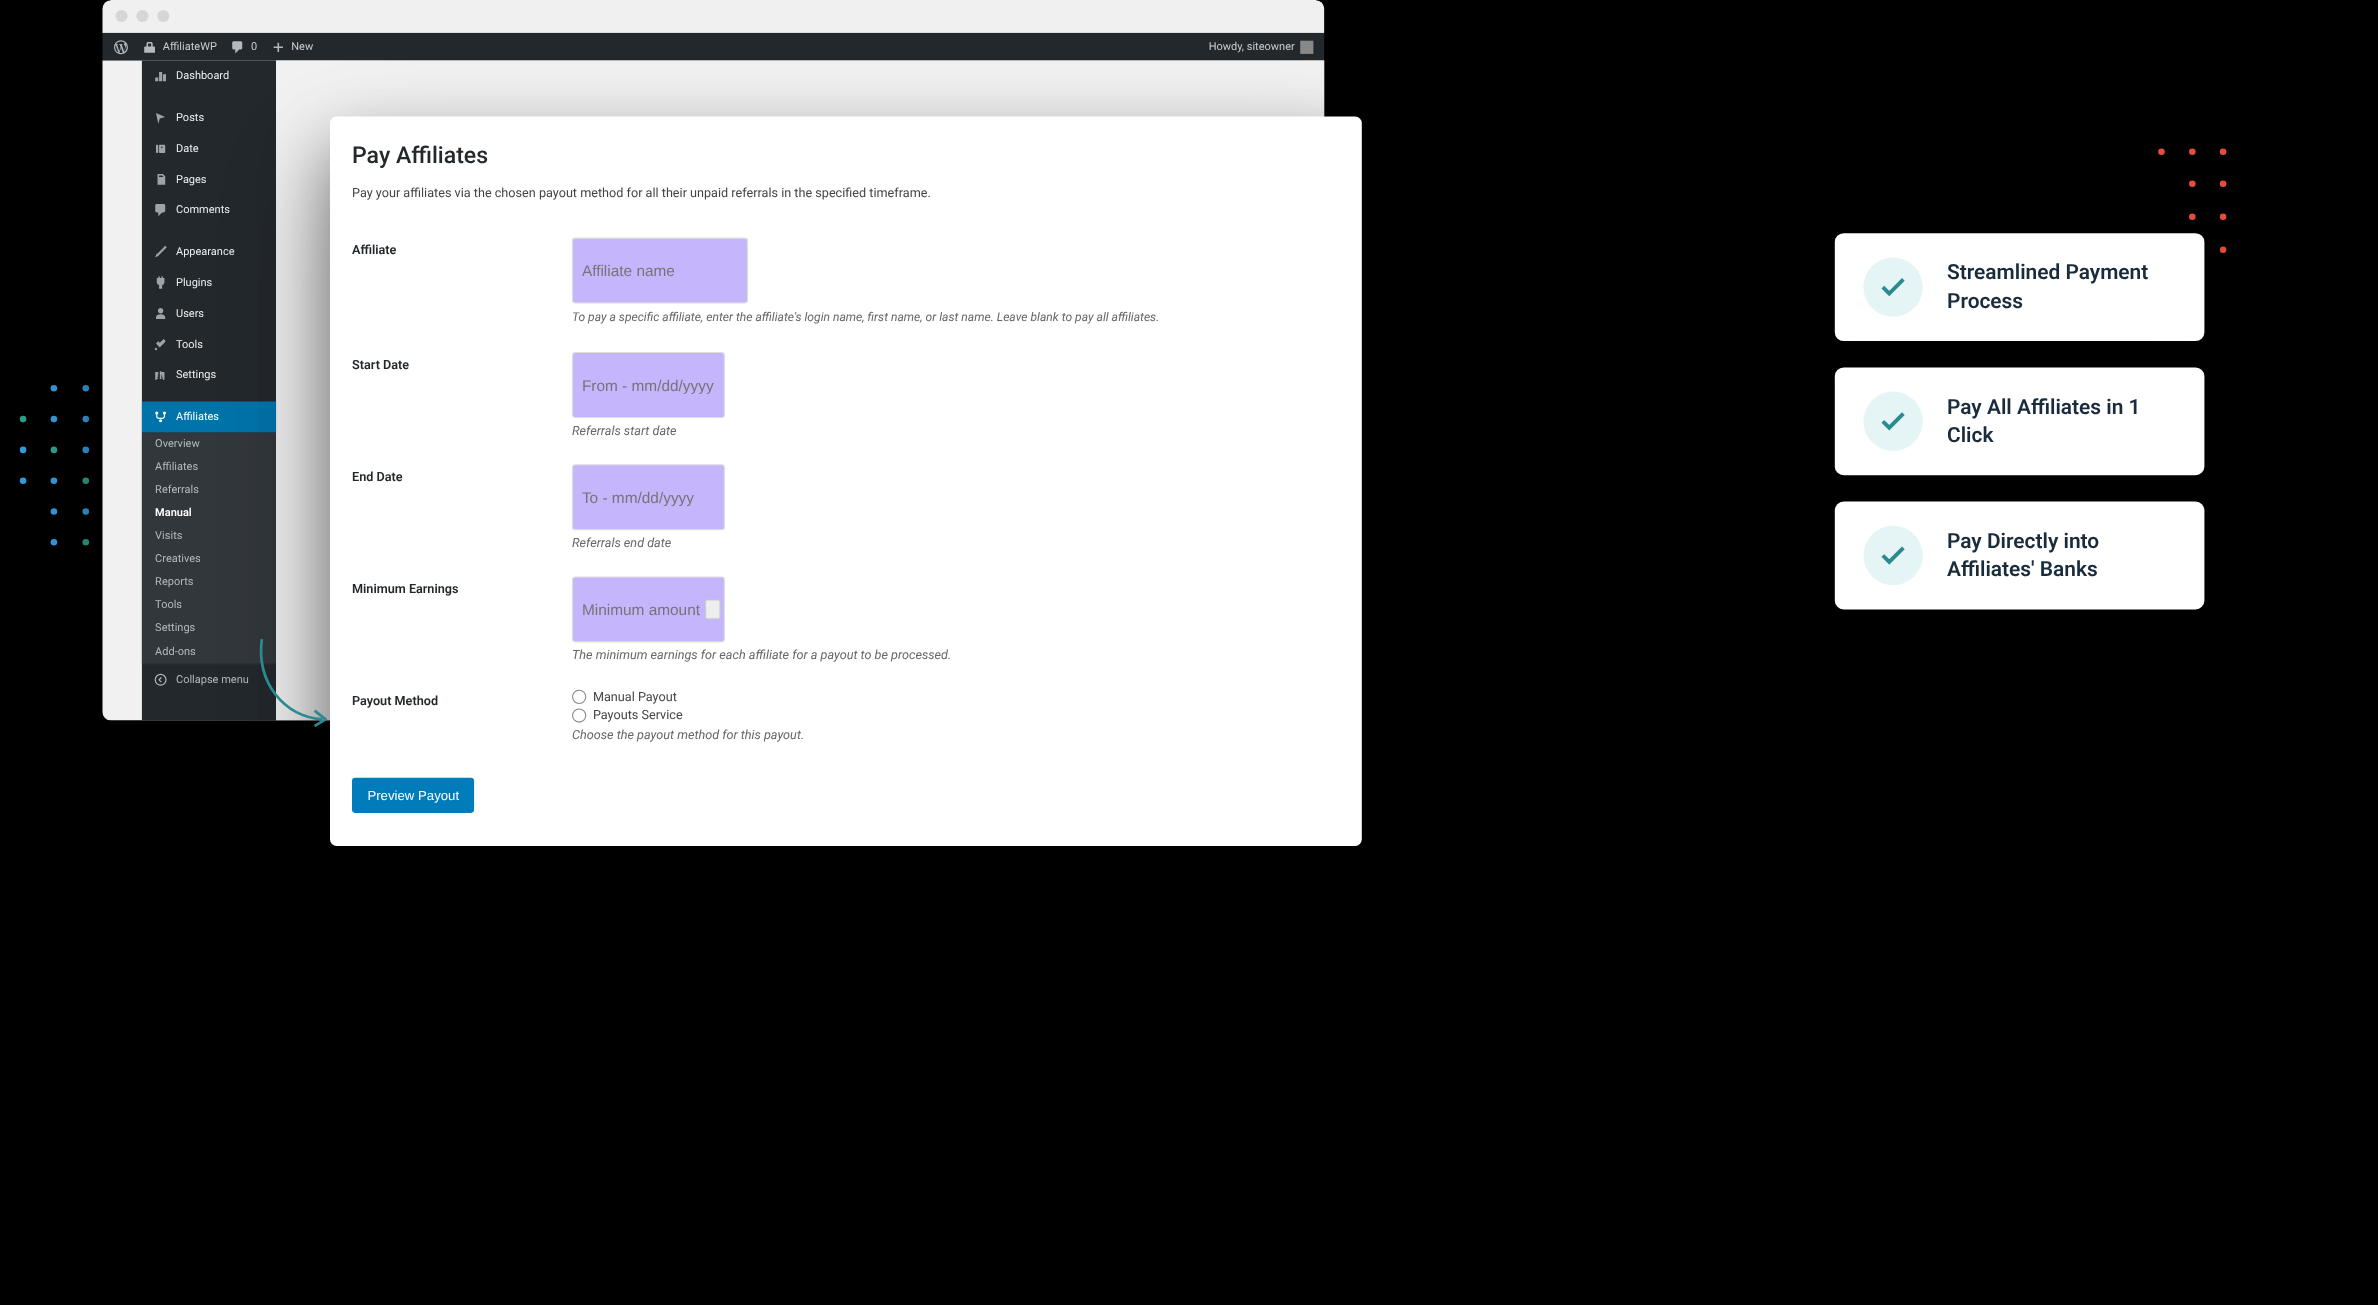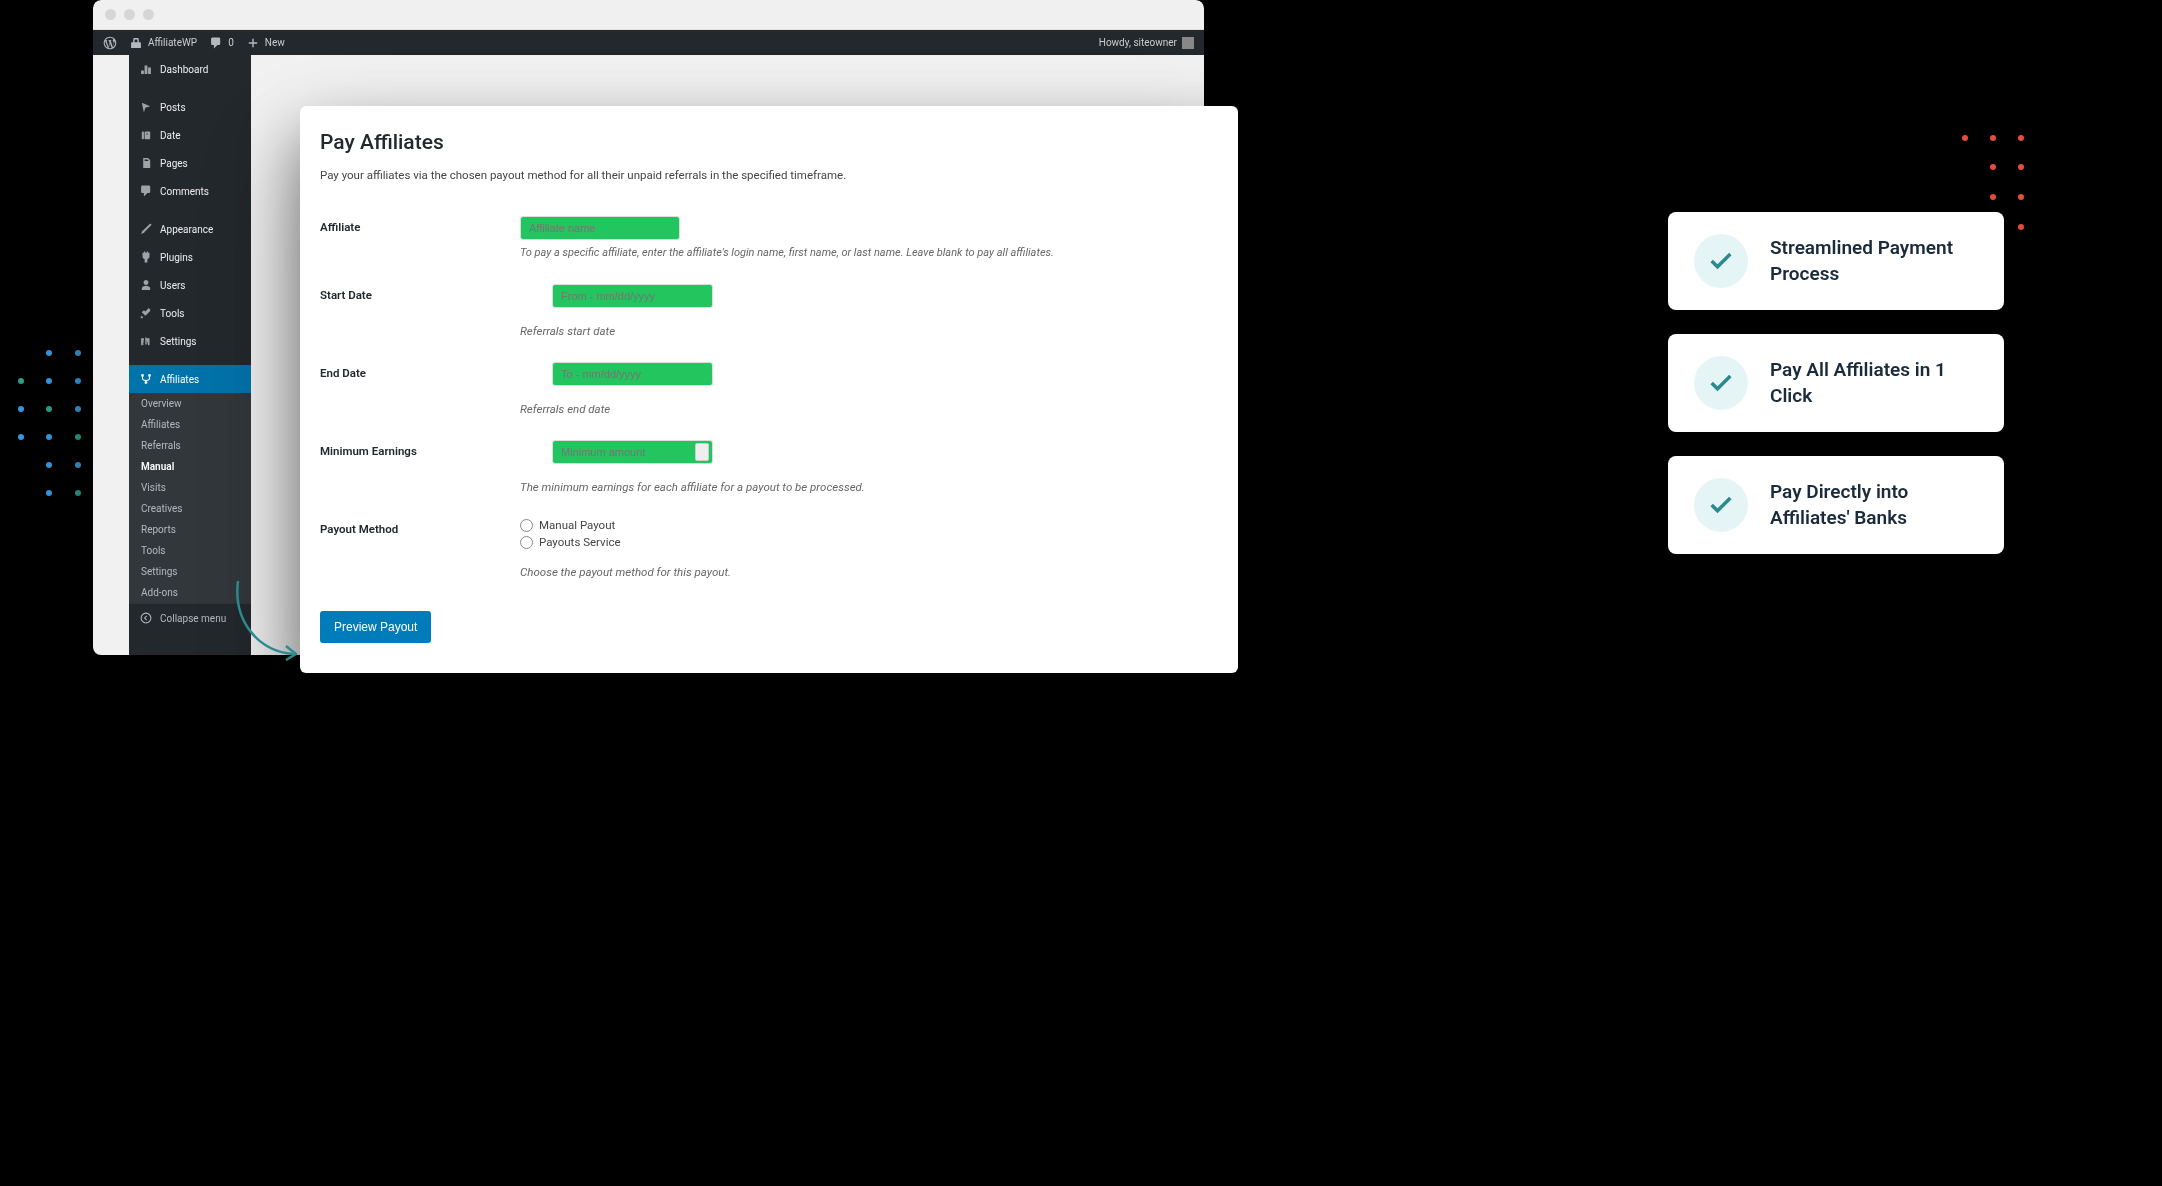--- a/index.html
+++ b/index.html
@@ -132,29 +132,29 @@
       vertical-align: top;
       padding: 14px 10px 14px 20px;
       font-size: 11.5px;
       font-weight: 600;
       color: #23282d;
     }
     .form-table td { padding: 10px 20px 14px 0; vertical-align: top; }
     .text-input {
       border: 1px solid #ddd;
       border-radius: 3px;
-      padding: 5px 8px;
-      font-size: 11px;
+      padding: 21px 8px;
+      font-size: 14px;
       color: #555;
       width: 160px;
-      background: #22c55e;
-    }
-    .text-input.wide { width: 161px; margin-left: 32px; }
+      background: #c4b5fd;
+    }
+    .text-input.wide { width: 139px; }
     .hint-small { font-size: 11px; color: #666; font-style: italic; margin-top: 5px; line-height: 1.4; }
-    .hint { font-size: 11.5px; color: #666; font-style: italic; margin-top: 16px; }
+    .hint { font-size: 11.5px; color: #666; font-style: italic; margin-top: 4px; }
 
     .radio-row { display: flex; align-items: center; gap: 6px; font-size: 11.5px; color: #444; margin-bottom: 3px; }
     .radio-circle { width: 13px; height: 13px; border: 1px solid #888; border-radius: 50%; background: #fff; }
 
     .primary-btn {
       background: #007cba;
       color: #fff;
       border: none;
       border-radius: 3px;
       padding: 9px 14px;

